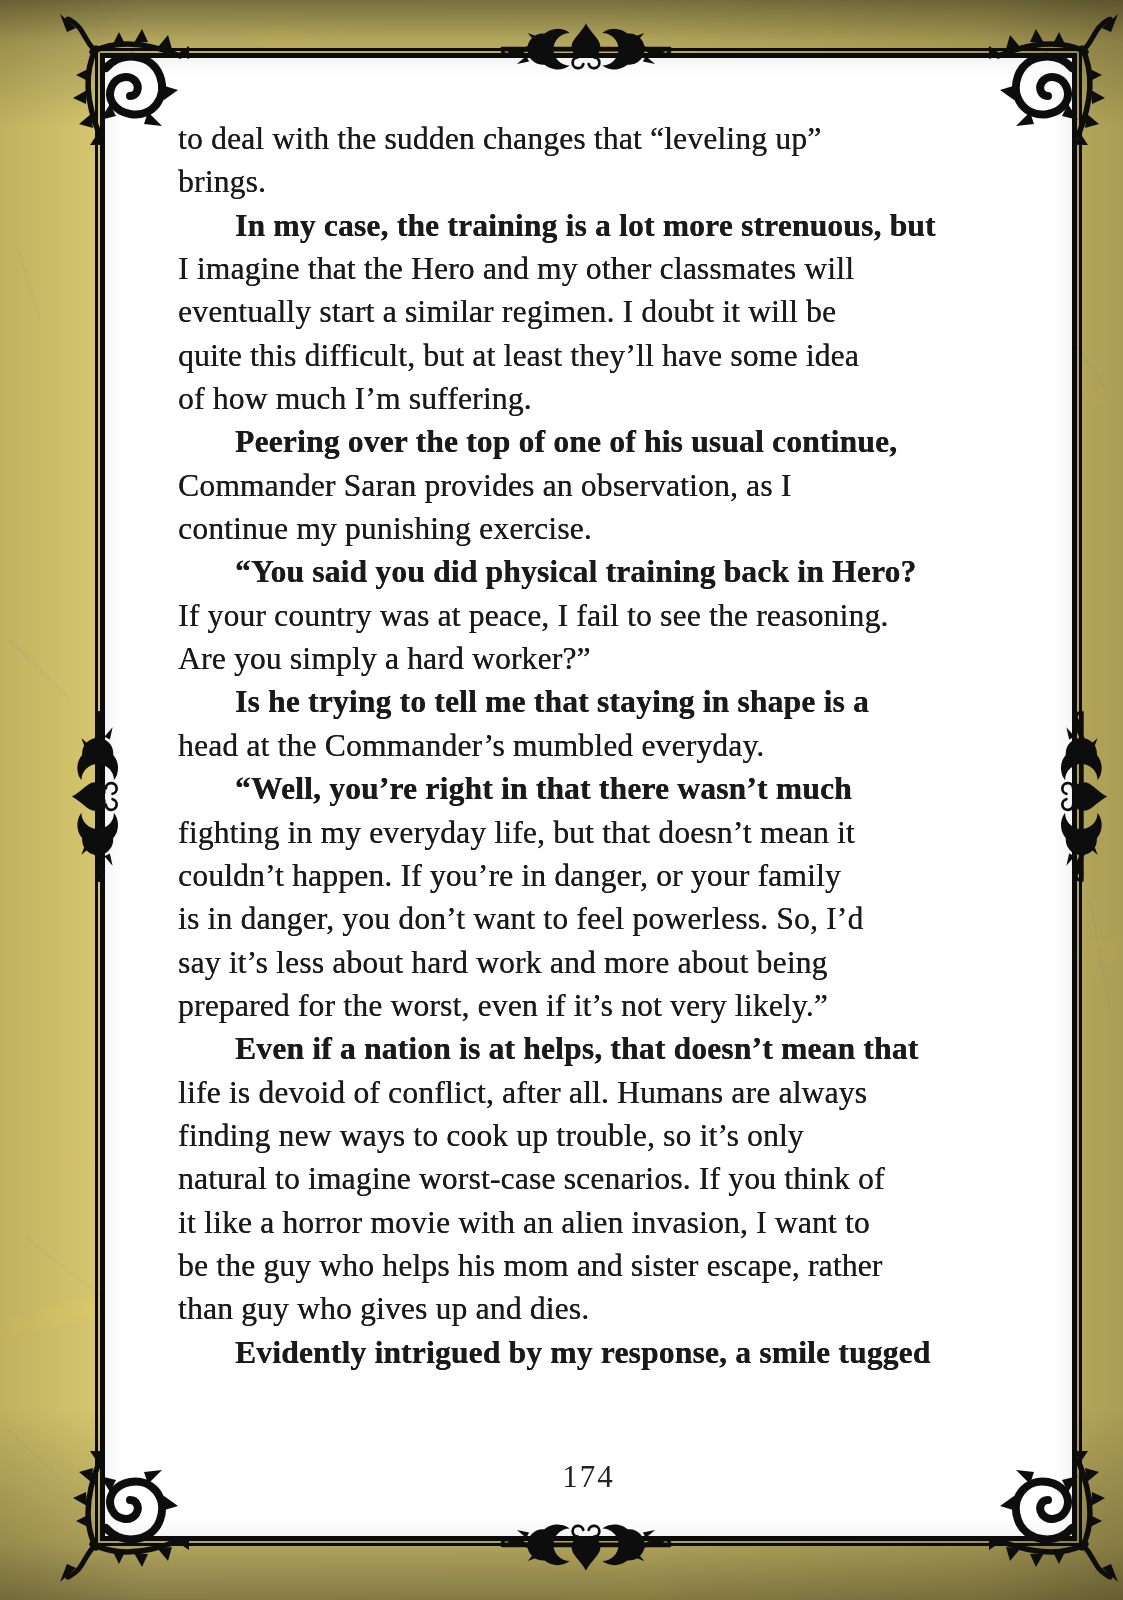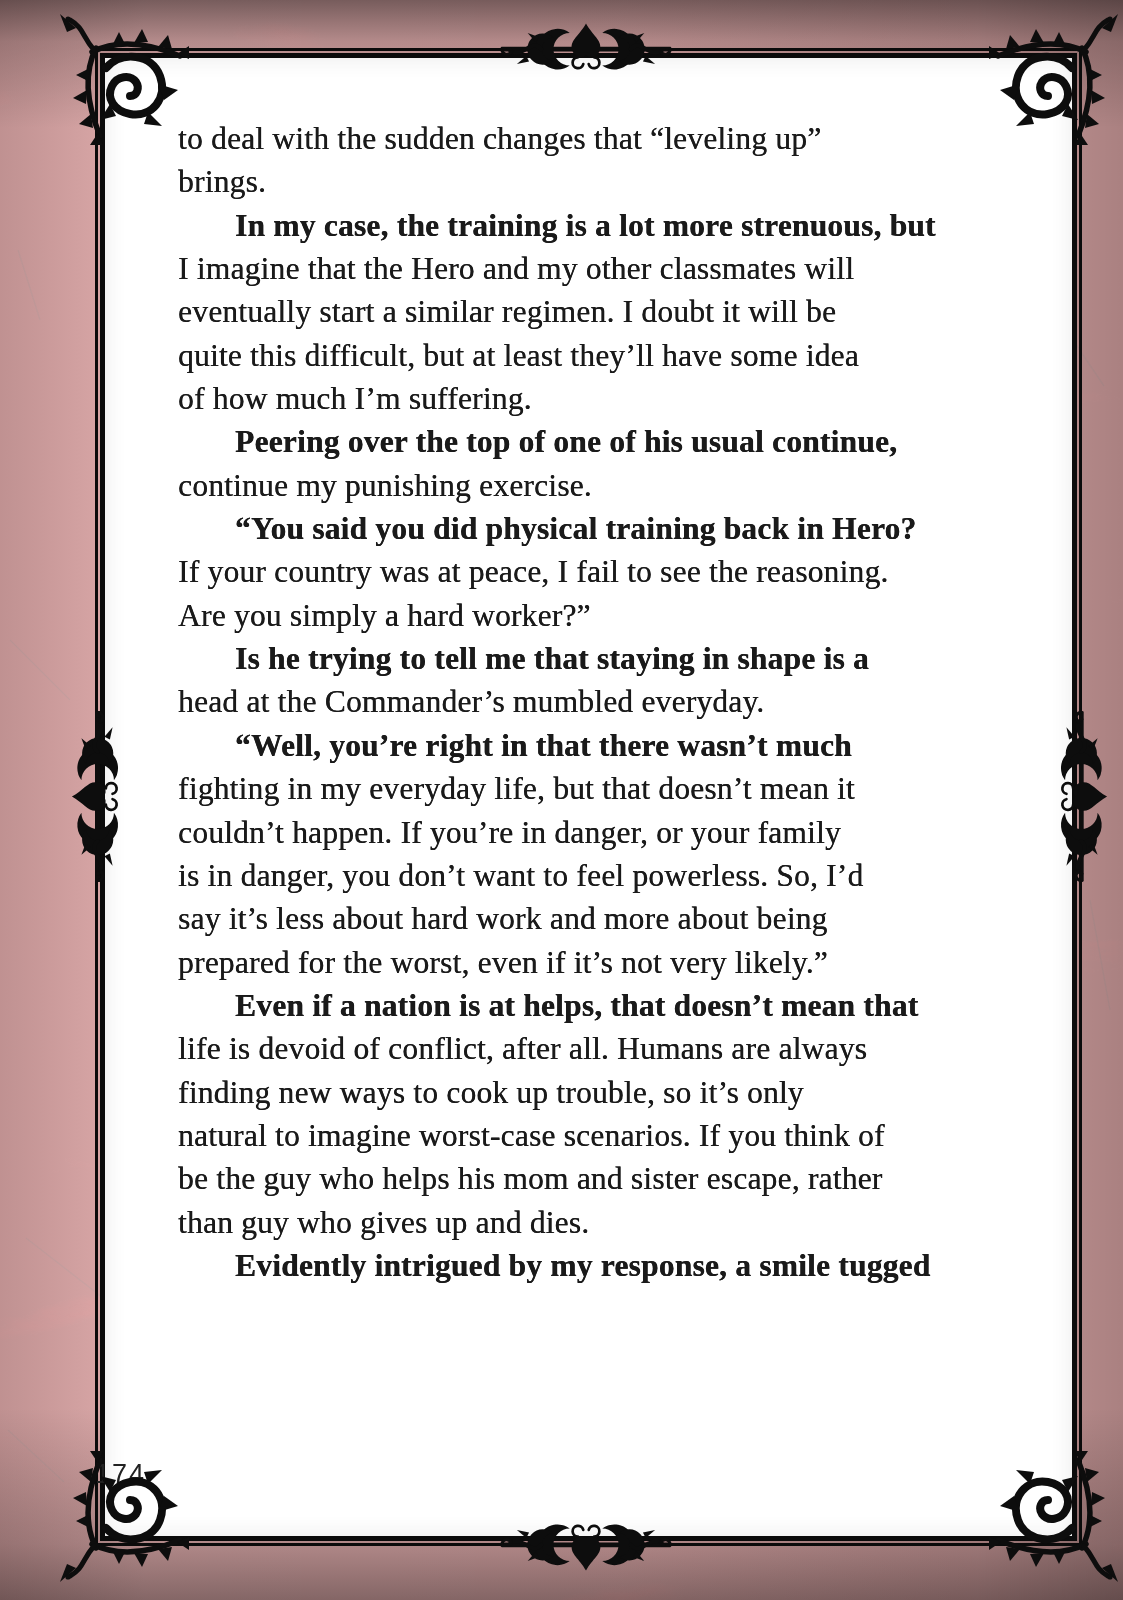--- a/index.html
+++ b/index.html
@@ -1,18 +1,18 @@
 <!DOCTYPE html>
 <html><head>
 <meta charset="utf-8">
 <style>
   html,body{margin:0;padding:0;background:#444;}
   .screen{
     position:relative;width:1123px;height:1600px;overflow:hidden;
-    background:#fca5a5;
+    background:#fde047;
     font-family:"Liberation Serif","DejaVu Serif",serif;
   }
   .texture{position:absolute;left:0;top:0;z-index:0;}
   .bg-shade{
     position:absolute;left:0;top:0;right:0;bottom:0;z-index:1;
     background:
       linear-gradient(180deg, rgba(5,5,5,.48) 0%, rgba(5,5,5,.20) 2.6%, rgba(0,0,0,0) 8%,
                       rgba(0,0,0,0) 88%, rgba(5,5,5,.22) 96.5%, rgba(5,5,5,.42) 100%),
       linear-gradient(90deg, rgba(0,0,0,.14) 0%, rgba(255,255,255,.05) 13%,
                       rgba(255,255,255,.02) 55%, rgba(0,0,0,.10) 87%, rgba(0,0,0,.24) 100%);
@@ -30,22 +30,22 @@
     position:absolute;left:178px;top:117px;z-index:4;
     font-size:31.5px;color:#1a1a1a;letter-spacing:.2px;
   }
   .text-block .line{
     height:43.35px;line-height:43.35px;white-space:pre;
     text-shadow:.3px 0 0 currentColor;
   }
   .text-block .line.indent{padding-left:57px;font-weight:bold;}
   .page-number{
     position:absolute;left:95px;top:1459px;width:987px;z-index:4;
-    font-size:27px;color:#222;letter-spacing:2px;
-    font-family:Liberation Sans, sans-serif;
+    text-align:center;font-size:31px;color:#222;letter-spacing:2px;
+    font-family:Liberation Serif, serif;
   }
   .orn{position:absolute;z-index:5;}
   .orn-top{left:491px;top:18px;}
   .orn-bottom{left:491px;top:1515px;transform:rotate(180deg);}
   .orn-left{left:2px;top:766px;transform:rotate(-90deg);transform-origin:50% 50%;}
   .orn-right{left:987px;top:766px;transform:rotate(90deg);transform-origin:50% 50%;}
   .orn-tl{left:46px;top:2px;}
   .orn-tr{left:982px;top:2px;transform:scaleX(-1);}
   .orn-bl{left:46px;top:1444px;transform:scaleY(-1);}
   .orn-br{left:982px;top:1444px;transform:scale(-1,-1);}
@@ -78,36 +78,38 @@
 
   <div class="text-block">
       <div class="line">to deal with the sudden changes that “leveling up”</div>
       <div class="line">brings.</div>
       <div class="line indent">In my case, the training is a lot more strenuous, but</div>
       <div class="line">I imagine that the Hero and my other classmates will</div>
       <div class="line">eventually start a similar regimen. I doubt it will be</div>
       <div class="line">quite this difficult, but at least they’ll have some idea</div>
       <div class="line">of how much I’m suffering.</div>
       <div class="line indent">Peering over the top of one of his usual continue,</div>
+      <div class="line">Commander Saran provides an observation, as I</div>
       <div class="line">continue my punishing exercise.</div>
       <div class="line indent">“You said you did physical training back in Hero?</div>
       <div class="line">If your country was at peace, I fail to see the reasoning.</div>
       <div class="line">Are you simply a hard worker?”</div>
       <div class="line indent">Is he trying to tell me that staying in shape is a</div>
       <div class="line">head at the Commander’s mumbled everyday.</div>
       <div class="line indent">“Well, you’re right in that there wasn’t much</div>
       <div class="line">fighting in my everyday life, but that doesn’t mean it</div>
       <div class="line">couldn’t happen. If you’re in danger, or your family</div>
       <div class="line">is in danger, you don’t want to feel powerless. So, I’d</div>
       <div class="line">say it’s less about hard work and more about being</div>
       <div class="line">prepared for the worst, even if it’s not very likely.”</div>
       <div class="line indent">Even if a nation is at helps, that doesn’t mean that</div>
       <div class="line">life is devoid of conflict, after all. Humans are always</div>
       <div class="line">finding new ways to cook up trouble, so it’s only</div>
       <div class="line">natural to imagine worst-case scenarios. If you think of</div>
+      <div class="line">it like a horror movie with an alien invasion, I want to</div>
       <div class="line">be the guy who helps his mom and sister escape, rather</div>
       <div class="line">than guy who gives up and dies.</div>
       <div class="line indent">Evidently intrigued by my response, a smile tugged</div>
     </div>
   <div class="page-number">174</div>
 
   <svg class="orn orn-top" viewBox="0 0 280 90" width="190" height="61">
     <defs>
       <g id="eh" fill="#0d0d0d" stroke="#0d0d0d" stroke-width="0">
         <rect x="14" y="42.5" width="118" height="7" rx="2"></rect>

